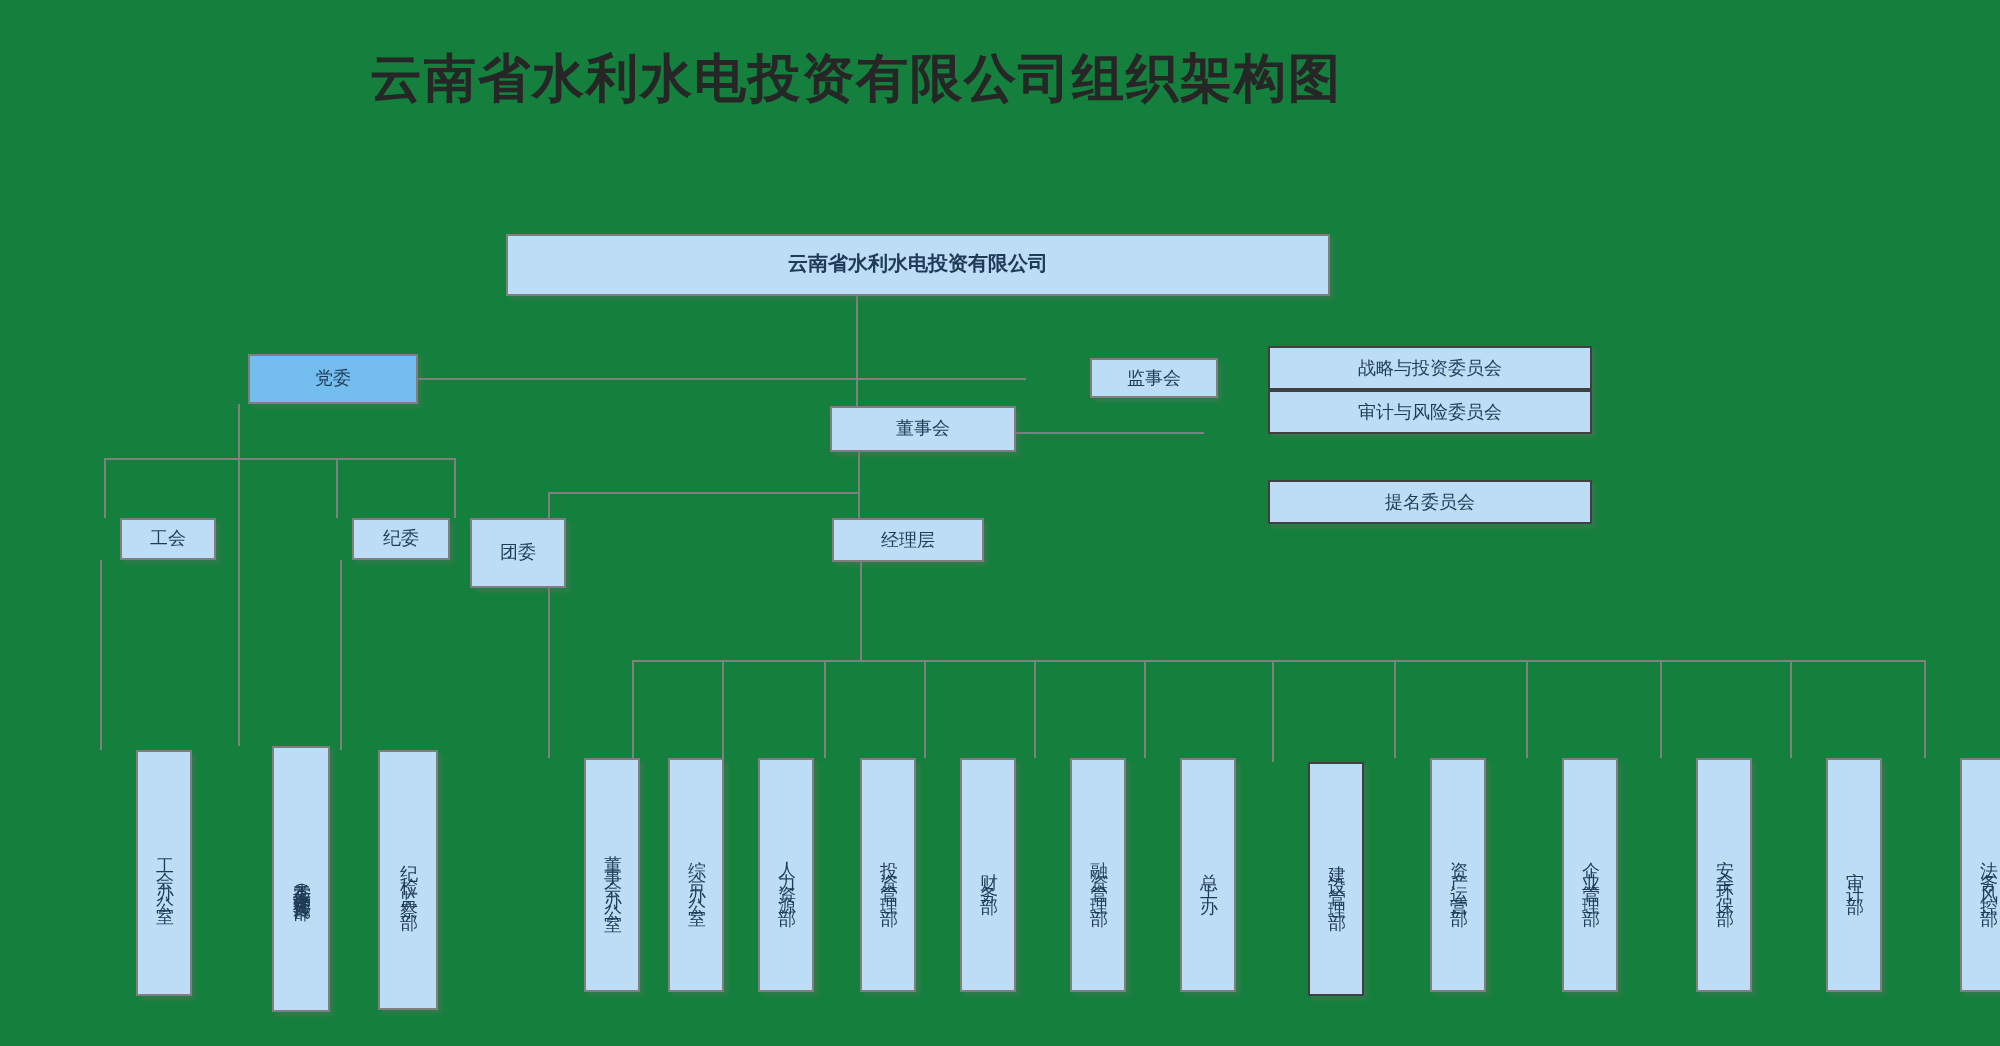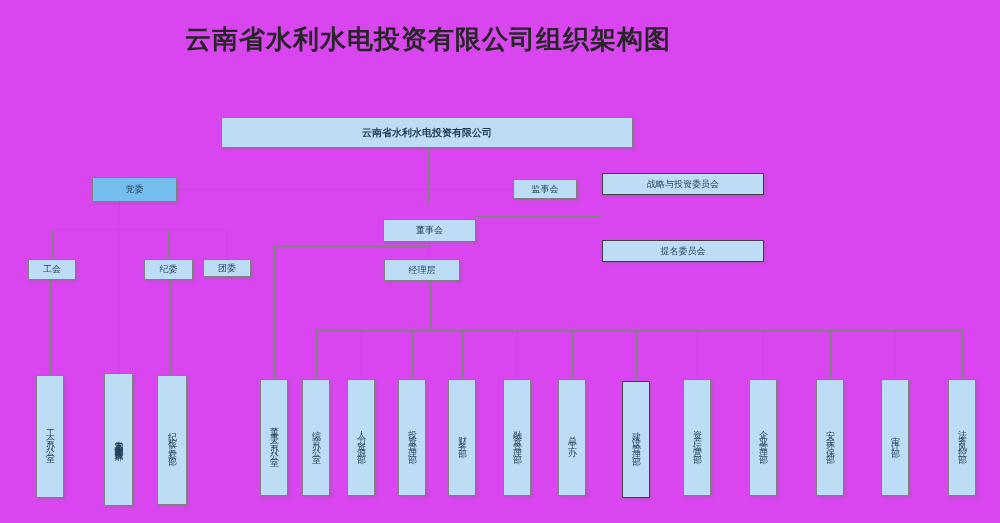--- a/index.html
+++ b/index.html
@@ -1,19 +1,19 @@
 <!DOCTYPE html>
 <html style="--box-fill: #BCDDF5; --party-fill: #74BEEF; --border: #7F7F7F; --border-dark: #404040; --line: #808080; --box-text: #1F3B57; --title-text: #262626;"><head>
 <meta charset="utf-8">
 <style>
   html,body{margin:0;padding:0;background:#fff;}
   .canvas{
     position:relative;
     width:1000px;height:523px;
-    background:#d946ef;
+    background:#15803d;
     overflow:hidden;
     font-family:"Liberation Sans","DejaVu Sans",sans-serif;
   }
   .title{
     position:absolute;
     top:22px;left:0;width:856px;
     text-align:center;
     font-size:26px;
     font-weight:bold;
     color:var(--title-text,#222);
@@ -26,20 +26,21 @@
     position:absolute;
     box-sizing:border-box;
     background:var(--box-fill,#BCDDF5);
     border:1px solid var(--border,#7F7F7F);
     display:flex;align-items:center;justify-content:center;
     color:var(--box-text,#1F3B57);
     font-size:9px;
     line-height:1;
     box-shadow:2px 2px 2px rgba(110,110,110,0.28);
     overflow:hidden;
+    margin-left:32px;
   }
   .node.accent{background:var(--party-fill,#74BEEF);}
   .node.dark{border-color:var(--border-dark,#404040);}
   .node.root{font-size:10px;font-weight:bold;}
   .node span{display:block;text-align:center;}
   .node.v span{
     writing-mode:vertical-rl;
     text-orientation:upright;
     letter-spacing:6px;
     white-space:nowrap;
@@ -80,39 +81,42 @@
     <div class="conn v" style="left: 962px; top: 330px; height: 49px;"></div>
     <div class="node h root" style="left: 221px; top: 117px; width: 412px; height: 31px;">
       <span>云南省水利水电投资有限公司</span>
     </div>
     <div class="node h accent" style="left: 92px; top: 177px; width: 85px; height: 25px;">
       <span>党委</span>
     </div>
     <div class="node h" style="left: 513px; top: 179px; width: 64px; height: 20px;">
       <span>监事会</span>
     </div>
-    <div class="node h" style="left: 383px; top: 219px; width: 93px; height: 23px;">
+    <div class="node h" style="left: 383px; top: 203px; width: 93px; height: 23px;">
       <span>董事会</span>
     </div>
     <div class="node h dark" style="left: 602px; top: 173px; width: 162px; height: 22px;">
       <span>战略与投资委员会</span>
+    </div>
+    <div class="node h dark" style="left: 602px; top: 195px; width: 162px; height: 22px;">
+      <span>审计与风险委员会</span>
     </div>
     <div class="node h dark" style="left: 602px; top: 240px; width: 162px; height: 22px;">
       <span>提名委员会</span>
     </div>
     <div class="node h" style="left: 384px; top: 259px; width: 76px; height: 22px;">
       <span>经理层</span>
     </div>
     <div class="node h" style="left: 28px; top: 259px; width: 48px; height: 21px;">
       <span>工会</span>
     </div>
     <div class="node h" style="left: 144px; top: 259px; width: 49px; height: 21px;">
       <span>纪委</span>
     </div>
-    <div class="node h" style="left: 203px; top: 259px; width: 48px; height: 18px;">
+    <div class="node h" style="left: 203px; top: 259px; width: 48px; height: 35px;">
       <span>团委</span>
     </div>
     <div class="node v" style="left: 36px; top: 375px; width: 28px; height: 123px;">
       <span>工会办公室</span>
     </div>
     <div class="node v" style="left: 104px; top: 373px; width: 29px; height: 133px;">
       <span class="tight">党委工作部（党委宣传部）</span>
     </div>
     <div class="node v" style="left: 157px; top: 375px; width: 30px; height: 130px;">
       <span>纪检监察部</span>

